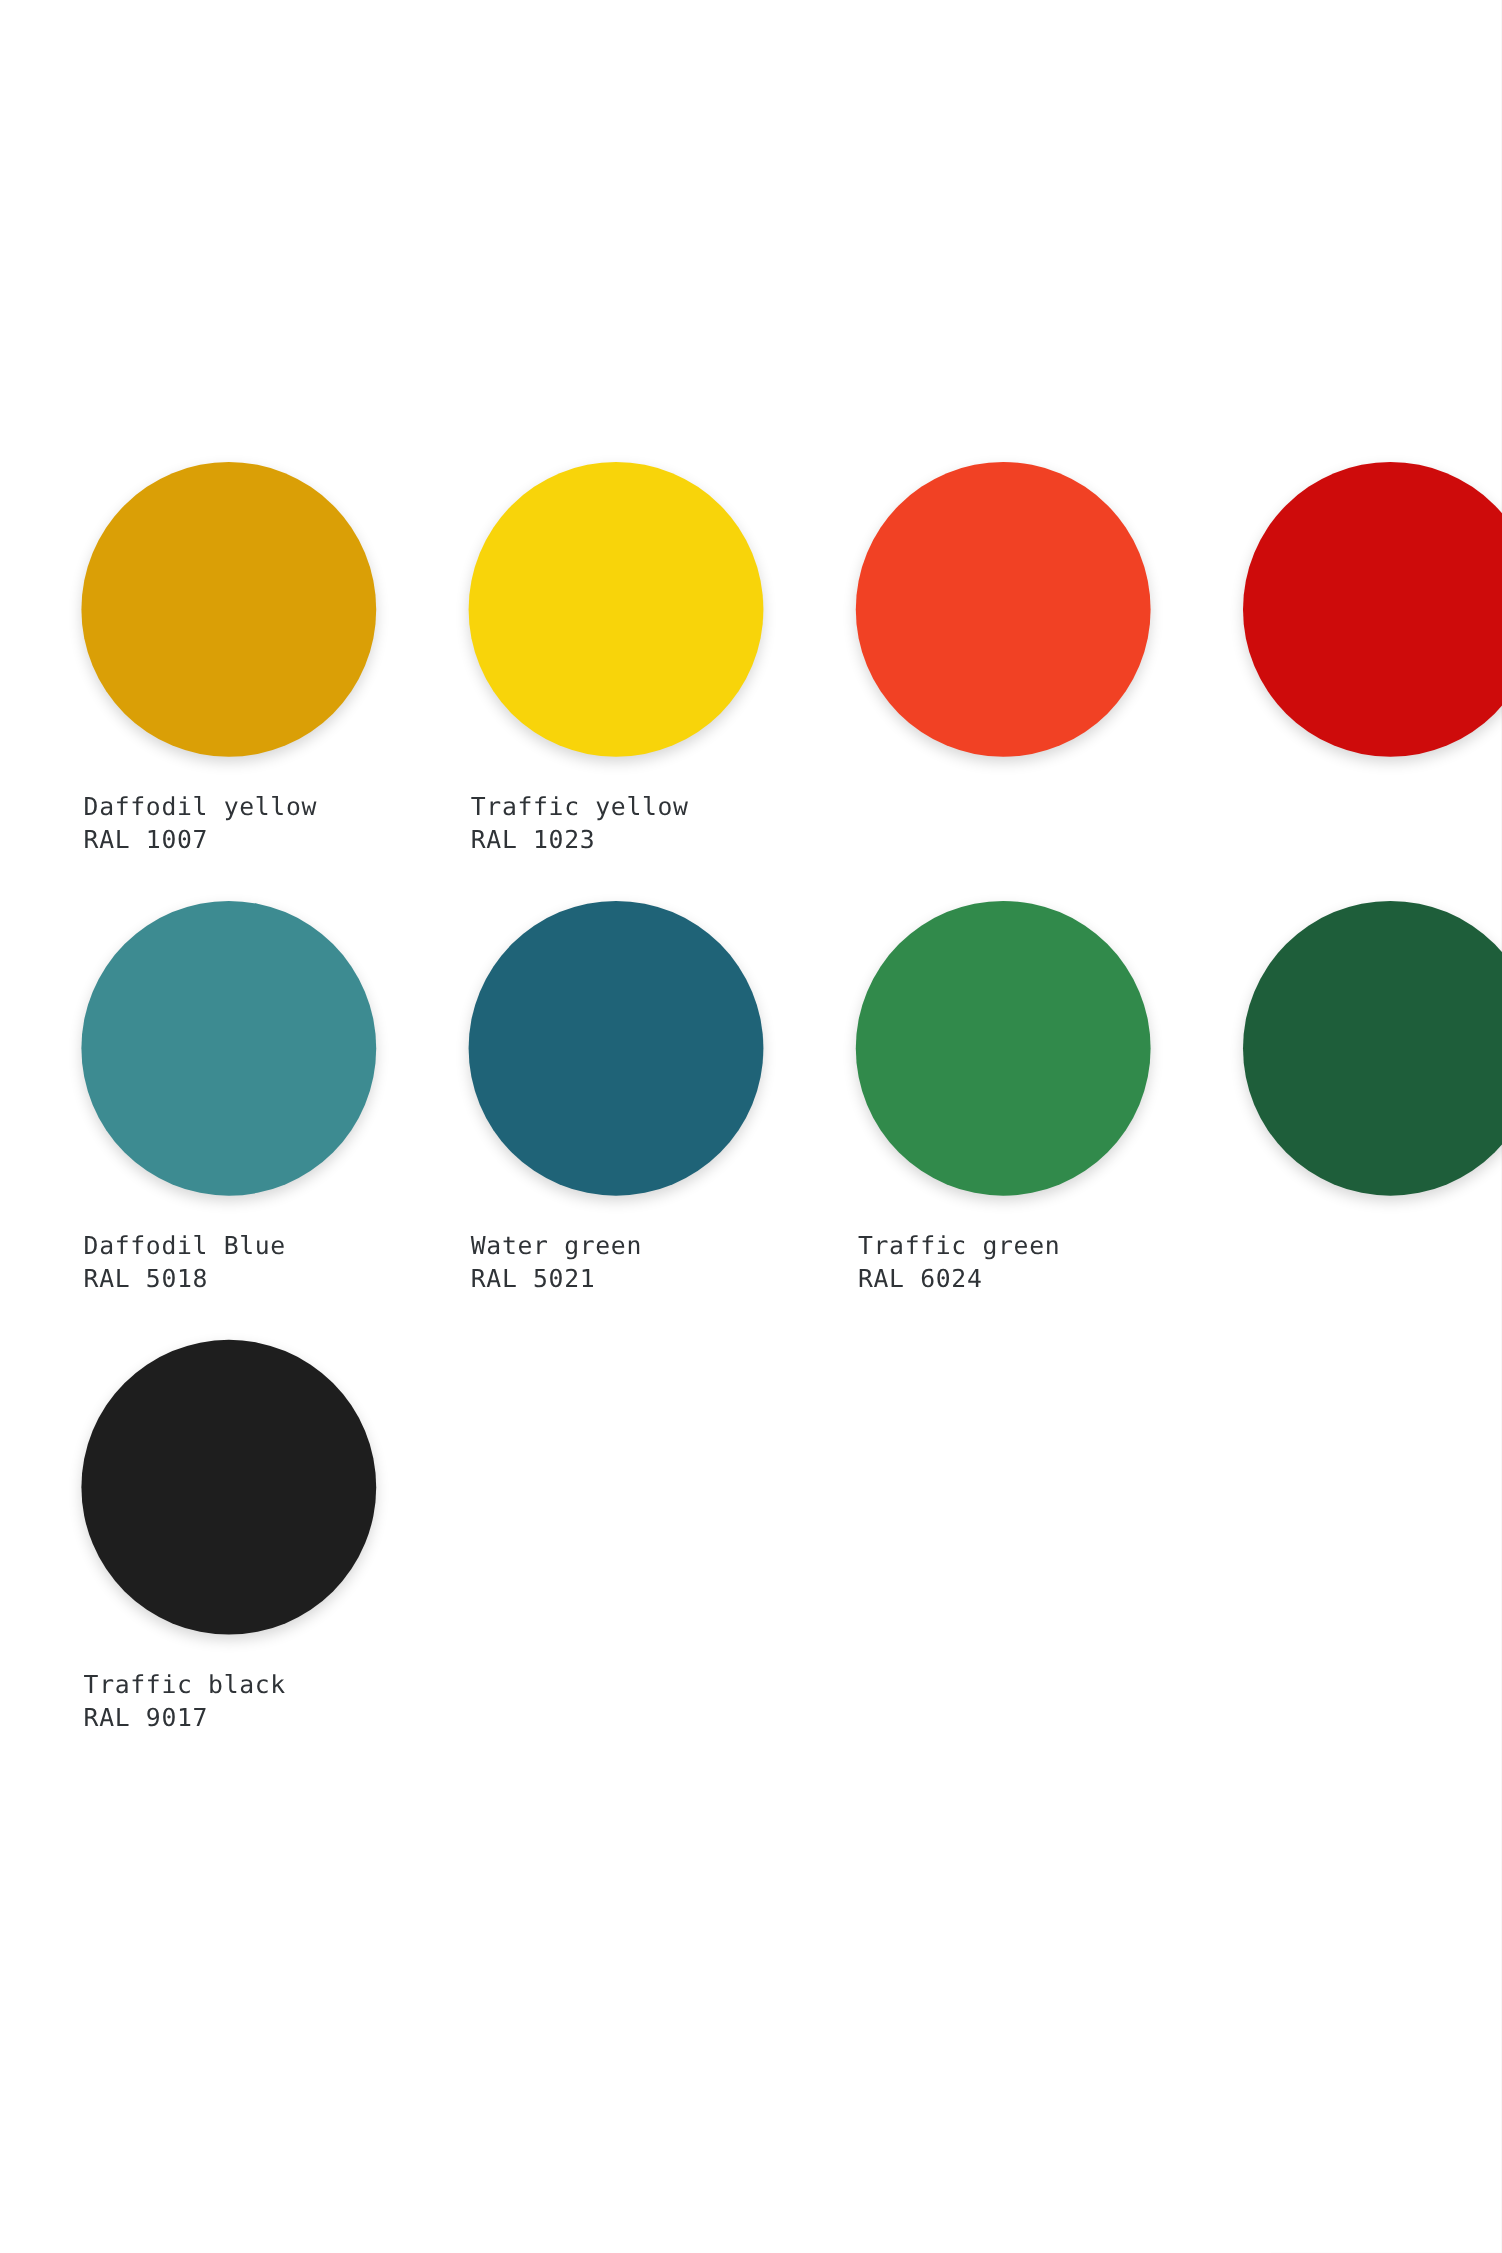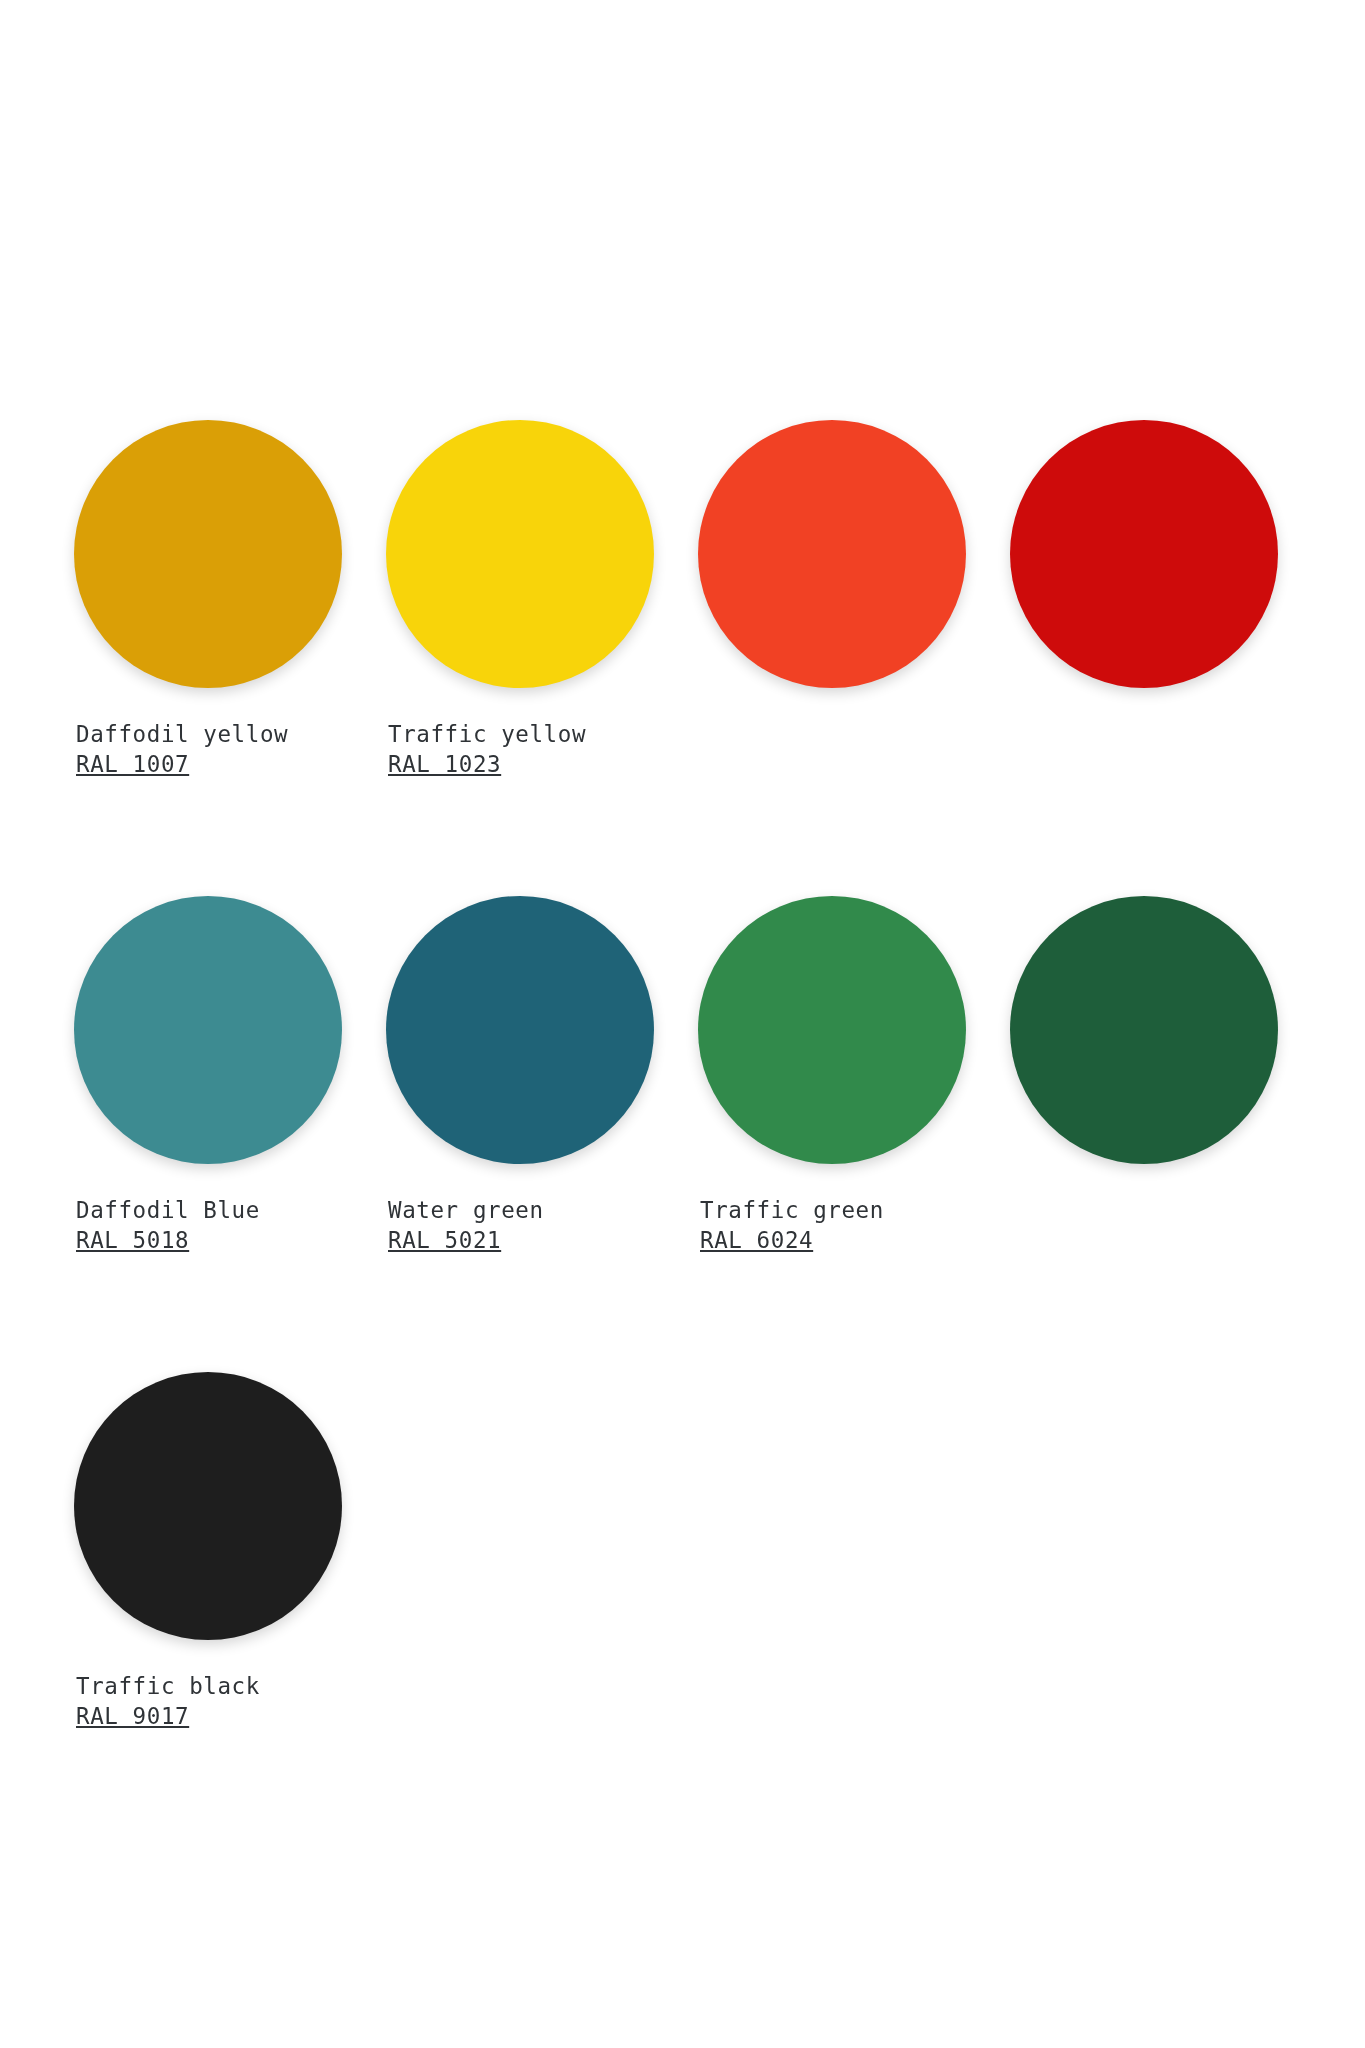--- a/index.html
+++ b/index.html
@@ -28,20 +28,21 @@
   #palette-grid {
     position: absolute;
     left: 74px;
     top: 420px;
     width: 1215px;
     display: grid;
     grid-template-columns: repeat(4, 312px);
     grid-auto-rows: auto;
     row-gap: 117px;
     column-gap: 0px;
+    gap: 40px;
   }
 
   .swatch-cell {
     width: 312px;
     box-sizing: border-box;
   }
 
   .swatch-disc {
     width: 268px;
     height: 268px;
@@ -60,21 +61,20 @@
     font-family: "DejaVu Sans Mono", "Liberation Mono", monospace;
     font-size: 22.5px;
     line-height: 29px;
     letter-spacing: 0.6px;
     color: #2f3337;
     white-space: nowrap;
   }
 
   .swatch-code {
     margin-top: 1px;
-    text-decoration: underline;
   }
 </style>
 </head>
 <body>
 
 <div id="page-sheet">
   <div id="palette-grid">
       <div class="swatch-cell">
         <div class="swatch-disc" style="background: rgb(218, 159, 6);"></div>
         <div class="swatch-caption">

